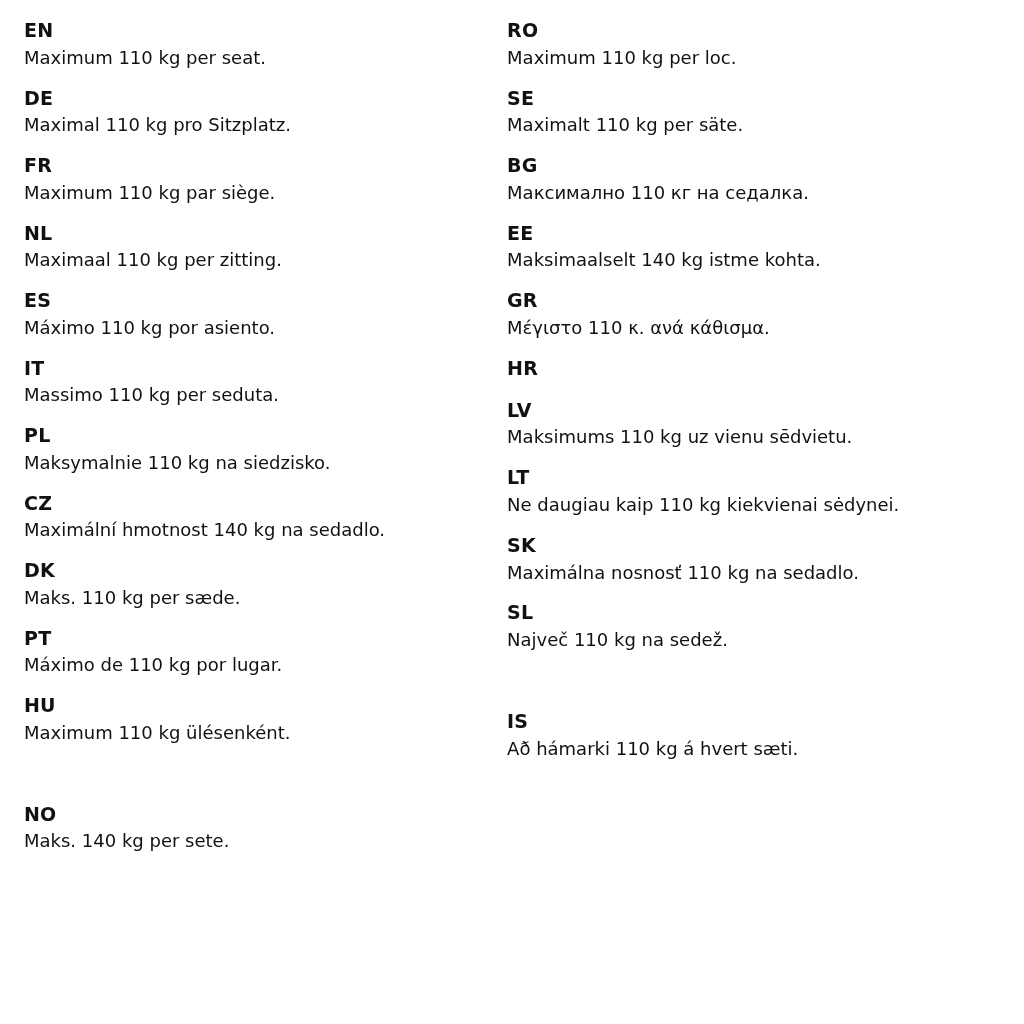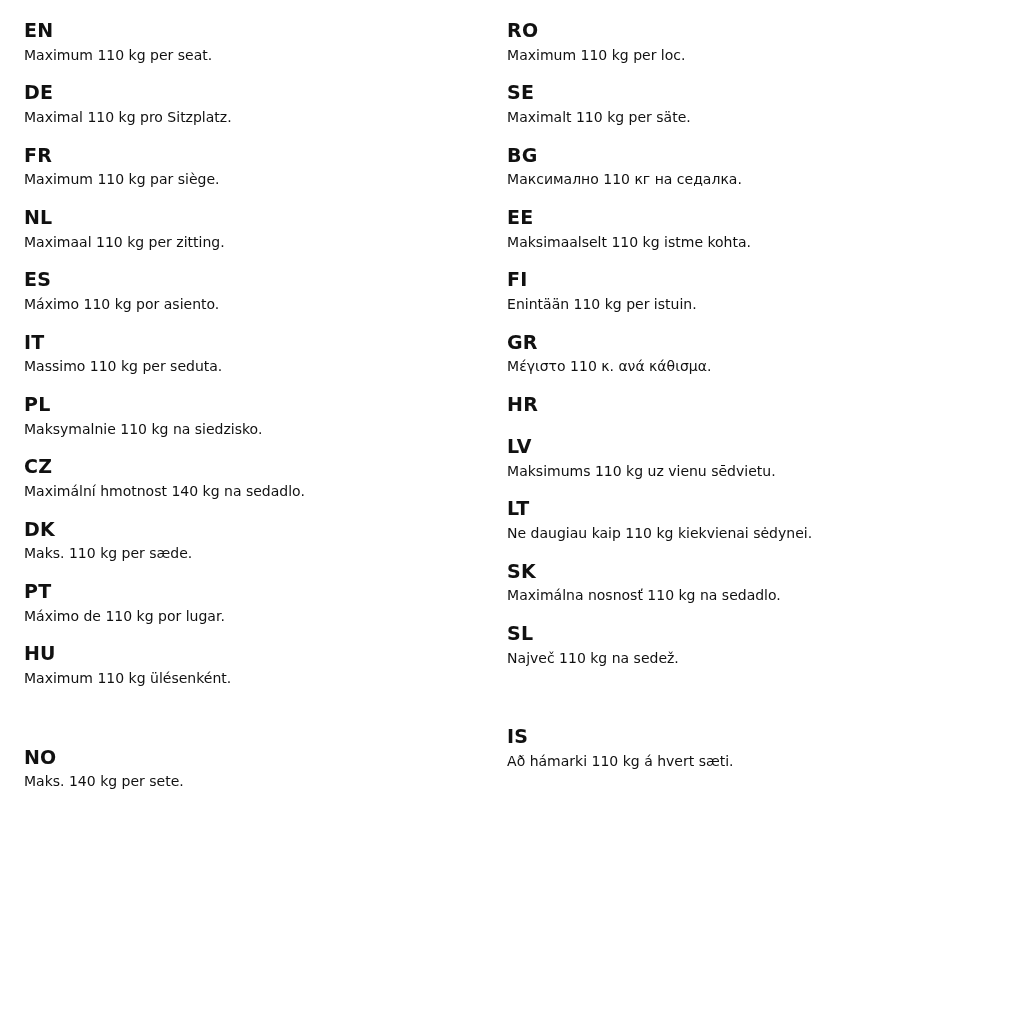--- a/index.html
+++ b/index.html
@@ -41,21 +41,21 @@
     margin-bottom: 0;
     margin-top: 41px;
   }
   .lang-code {
     font-size: 19px;
     font-weight: bold;
     line-height: 1.35;
     letter-spacing: 0.2px;
   }
   .lang-text {
-    font-size: 14px;
+    font-size: 18px;
     font-weight: normal;
     line-height: 1.3;
     margin-top: 2px;
     white-space: nowrap;
   }
 </style>
 </head>
 <body>
 
 <div class="page">
@@ -119,25 +119,21 @@
     <div class="entry">
       <div class="lang-code">SE</div>
       <div class="lang-text">Maximalt 110 kg per säte.</div>
     </div>
     <div class="entry">
       <div class="lang-code">BG</div>
       <div class="lang-text">Максимално 110 кг на седалка.</div>
     </div>
     <div class="entry">
       <div class="lang-code">EE</div>
-      <div class="lang-text">Maksimaalselt 110 kg istme kohta.</div>
-    </div>
-    <div class="entry">
-      <div class="lang-code">FI</div>
-      <div class="lang-text">Enintään 110 kg per istuin.</div>
+      <div class="lang-text">Maksimaalselt 140 kg istme kohta.</div>
     </div>
     <div class="entry">
       <div class="lang-code">GR</div>
       <div class="lang-text">Μέγιστο 110 κ. ανά κάθισμα.</div>
     </div>
     <div class="entry">
       <div class="lang-code">HR</div>
     </div>
     <div class="entry">
       <div class="lang-code">LV</div>

